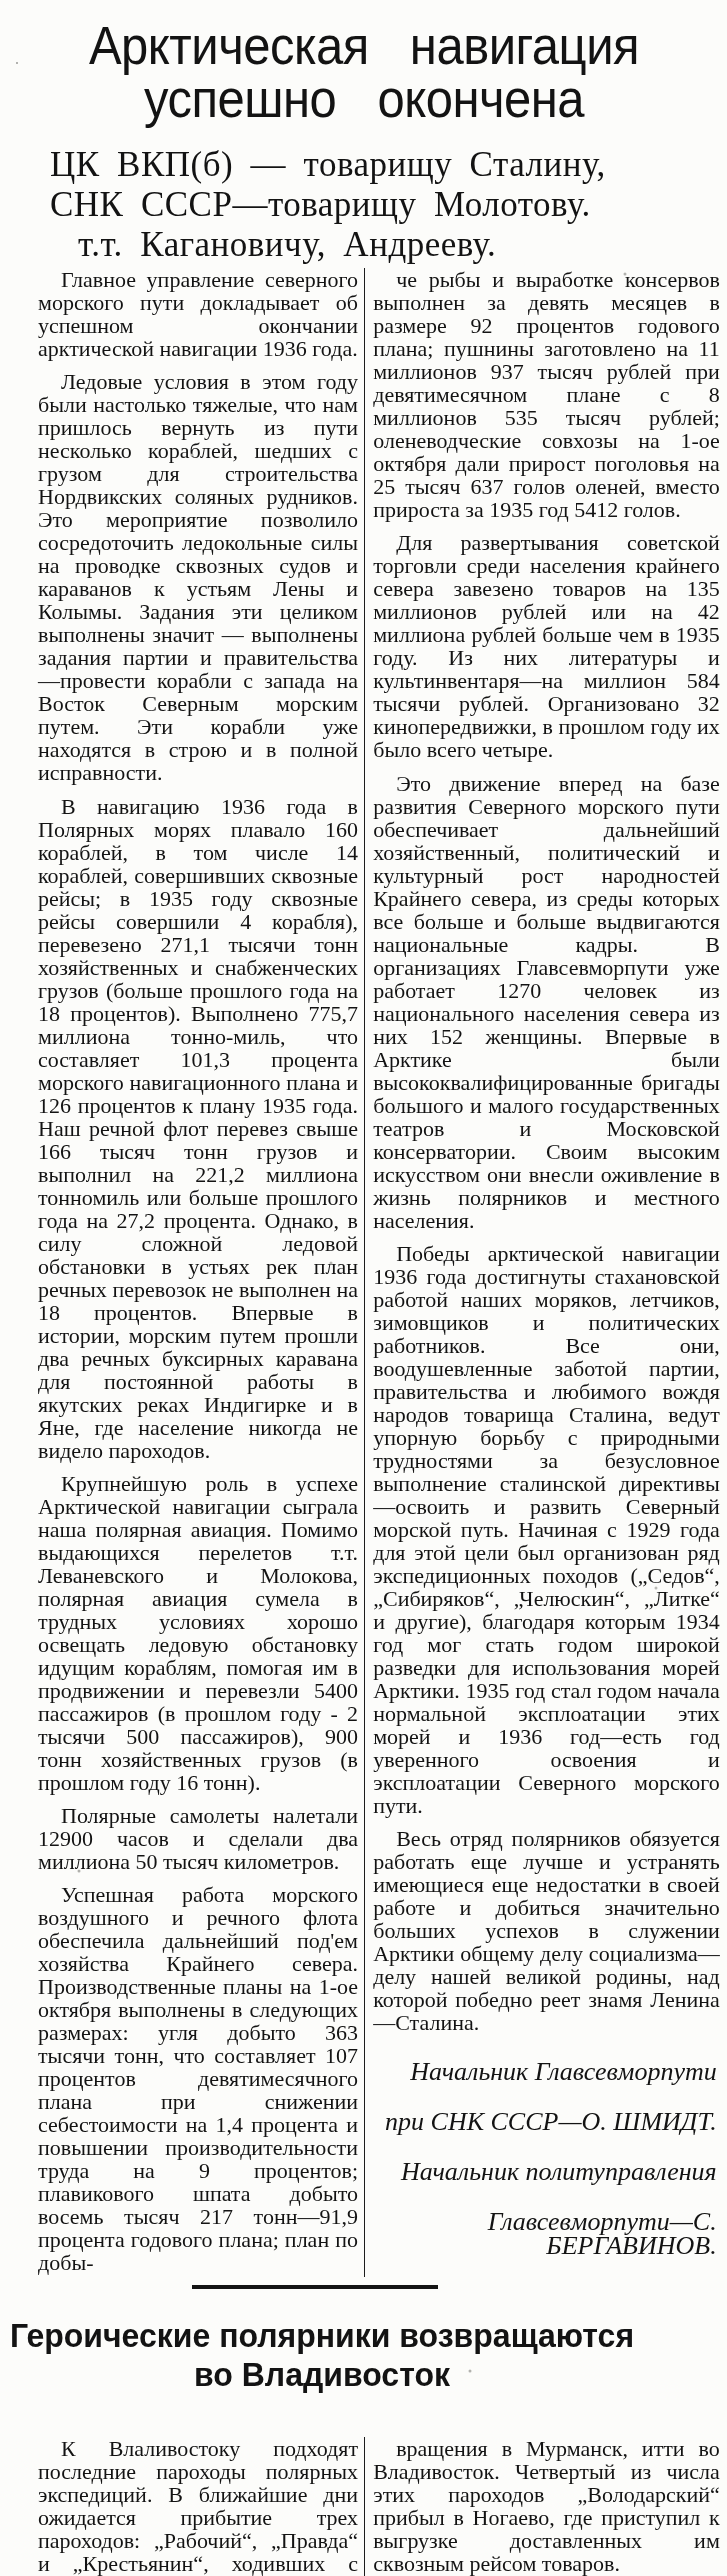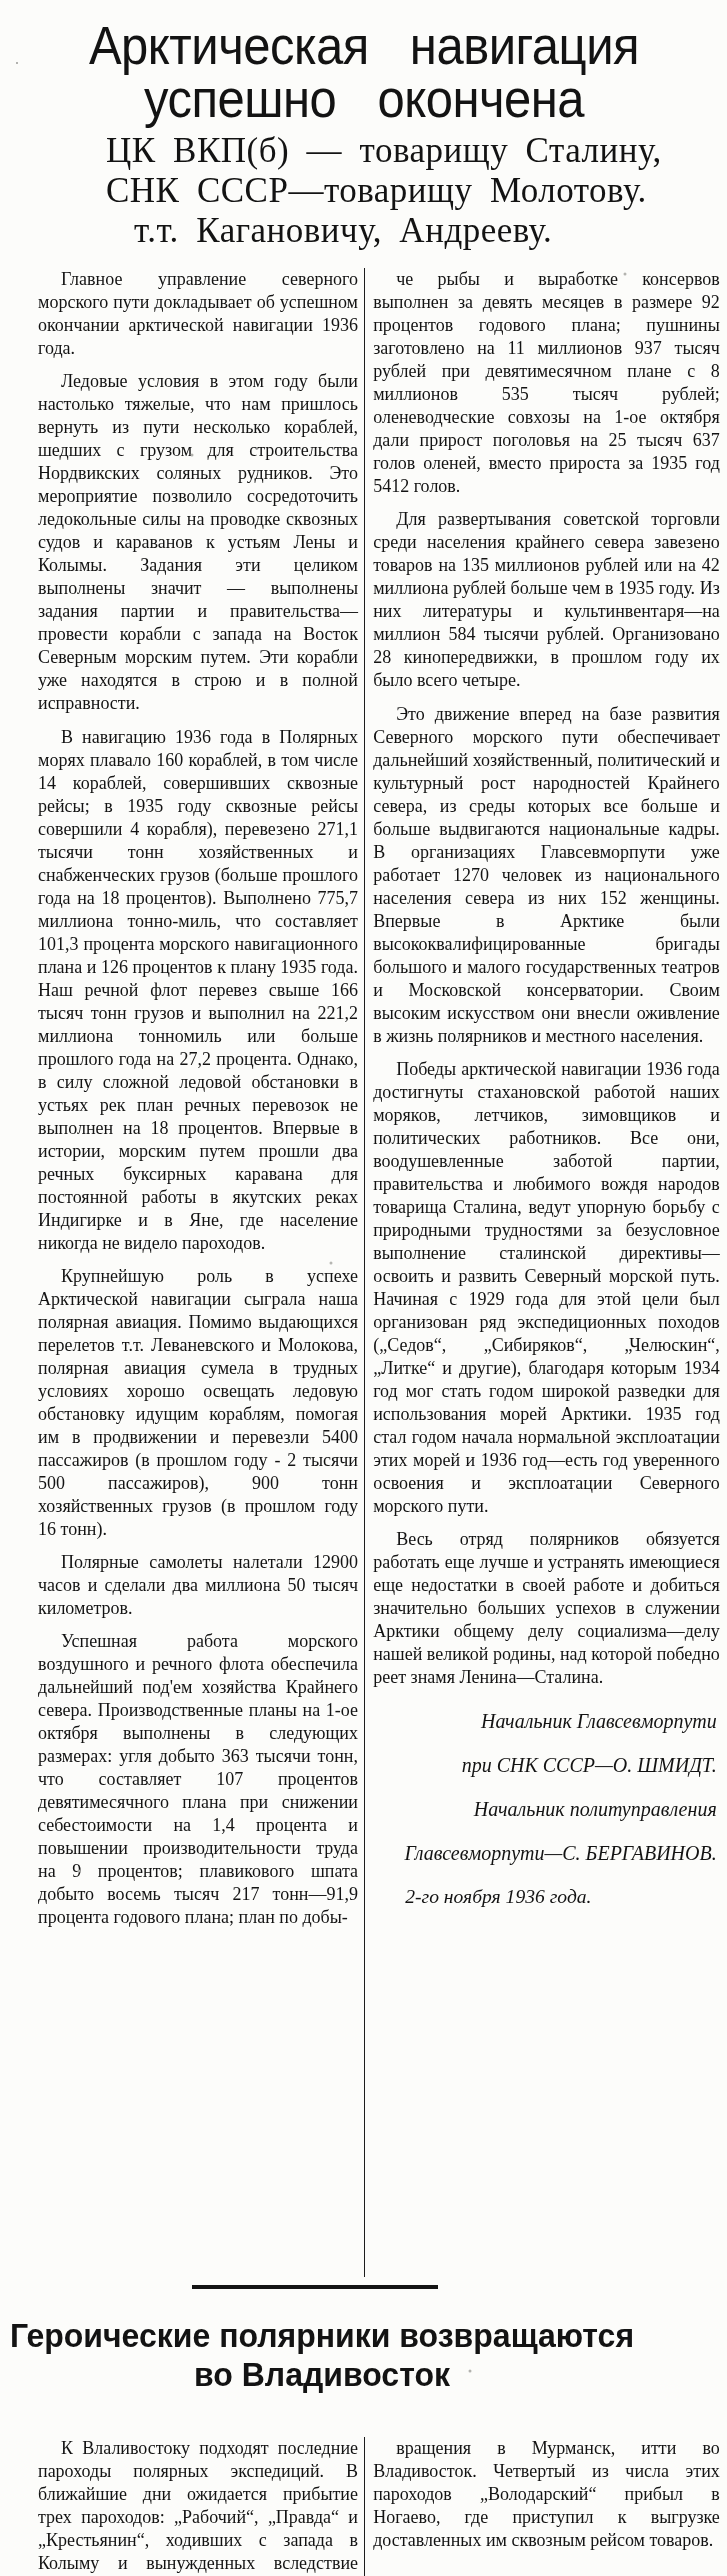--- a/index.html
+++ b/index.html
@@ -14,45 +14,45 @@
   
   .masthead{height:268px;box-sizing:border-box;padding-top:17.5px;}
   .h1line{
     text-align:center;
     font-family:"Liberation Sans", sans-serif;
     font-weight:400;
     font-size:49px;line-height:53px;
     letter-spacing:-0.5px;word-spacing:28px;
     transform:scaleY(1.08);transform-origin:top center;
   }
-  .dedication{margin-top:7px;padding-left:106px;}
+  .dedication{margin-top:21px;padding-left:50px;}
   .ded-line{
     font-size:35px;line-height:40px;
     letter-spacing:0.5px;word-spacing:8.2px;
     white-space:nowrap;
   }
   .ded-indent{padding-left:28px;}
 
   
   .cols{display:flex;box-sizing:border-box;padding:0 8.2px 0 38px;}
   .col-left{width:320px;box-sizing:border-box;}
   .col-right{
     flex:1;box-sizing:border-box;
     border-left:1.5px solid #1c1c1c;
     margin-left:6.2px;padding-left:8px;
   }
   .a1-cols{height:2009px;overflow:hidden;}
   .para{
     margin:0 0 10.3px 0;
     text-align:justify;text-indent:23px;
-    font-size:18px;line-height:23px;
+    font-size:22px;line-height:23px;
   }
   .sig-block{margin-top:12.4px;}
   .sig-line{
-    font-style:italic;font-size:20px;line-height:24px;
+    font-style:italic;font-size:26px;line-height:24px;
     text-align:right;padding-right:3.1px;
   }
   .date-line{margin-top:20.6px;padding-left:32px;font-size:19.6px;font-style:italic;}
 
   
   .a2-head{height:160px;position:relative;}
   .section-rule{
     position:absolute;top:8.2px;left:192px;
     width:246px;height:3.6px;background:#141414;
   }
@@ -103,21 +103,21 @@
         <p class="para">Ледовые условия в этом году были настолько тяжелые, что нам пришлось вернуть из пути несколько кораблей, шедших с грузом для строительства Нордвикских соляных рудников. Это мероприятие позволило сосредоточить ледокольные силы на проводке сквозных судов и караванов к устьям Лены и Колымы. Задания эти целиком выполнены значит — выполнены задания партии и правительства—провести корабли с запада на Восток Северным морским путем. Эти корабли уже находятся в строю и в полной исправности.</p>
         <p class="para">В навигацию 1936 года в Полярных морях плавало 160 кораблей, в том числе 14 кораблей, совершивших сквозные рейсы; в 1935 году сквозные рейсы совершили 4 корабля), перевезено 271,1 тысячи тонн хозяйственных и снабженческих грузов (больше прошлого года на 18 процентов). Выполнено 775,7 миллиона тонно-миль, что составляет 101,3 процента морского навигационного плана и 126 процентов к плану 1935 года. Наш речной флот перевез свыше 166 тысяч тонн грузов и выполнил на 221,2 миллиона тонномиль или больше прошлого года на 27,2 процента. Однако, в силу сложной ледовой обстановки в устьях рек план речных перевозок не выполнен на 18 процентов. Впервые в истории, морским путем прошли два речных буксирных каравана для постоянной работы в якутских реках Индигирке и в Яне, где население никогда не видело пароходов.</p>
         <p class="para">Крупнейшую роль в успехе Арктической навигации сыграла наша полярная авиация. Помимо выдающихся перелетов т.т. Леваневского и Молокова, полярная авиация сумела в трудных условиях хорошо освещать ледовую обстановку идущим кораблям, помогая им в продвижении и перевезли 5400 пассажиров (в прошлом году - 2 тысячи 500 пассажиров), 900 тонн хозяйственных грузов (в прошлом году 16 тонн).</p>
         <p class="para">Полярные самолеты налетали 12900 часов и сделали два миллиона 50 тысяч километров.</p>
         <p class="para">Успешная работа морского воздушного и речного флота обеспечила дальнейший под'ем хозяйства Крайнего севера. Производственные планы на 1-ое октября выполнены в следующих размерах: угля добыто 363 тысячи тонн, что составляет 107 процентов девятимесячного плана при снижении себестоимости на 1,4 процента и повышении производительности труда на 9 процентов; плавикового шпата добыто восемь тысяч 217 тонн—91,9 процента годового плана; план по добы-</p>
       </div>
 
     <div class="col-right">
       <div>
           <p class="para">че рыбы и выработке консервов выполнен за девять месяцев в размере 92 процентов годового плана; пушнины заготовлено на 11 миллионов 937 тысяч рублей при девятимесячном плане с 8 миллионов 535 тысяч рублей; оленеводческие совхозы на 1-ое октября дали прирост поголовья на 25 тысяч 637 голов оленей, вместо прироста за 1935 год 5412 голов.</p>
-          <p class="para">Для развертывания советской торговли среди населения крайнего севера завезено товаров на 135 миллионов рублей или на 42 миллиона рублей больше чем в 1935 году. Из них литературы и культинвентаря—на миллион 584 тысячи рублей. Организовано 28 кинопередвижки, в прошлом году их было всего четыре.</p>
+          <p class="para">Для развертывания советской торговли среди населения крайнего севера завезено товаров на 135 миллионов рублей или на 42 миллиона рублей больше чем в 1935 году. Из них литературы и культинвентаря—на миллион 584 тысячи рублей. Организовано 32 кинопередвижки, в прошлом году их было всего четыре.</p>
           <p class="para">Это движение вперед на базе развития Северного морского пути обеспечивает дальнейший хозяйственный, политический и культурный рост народностей Крайнего севера, из среды которых все больше и больше выдвигаются национальные кадры. В организациях Главсевморпути уже работает 1270 человек из национального населения севера из них 152 женщины. Впервые в Арктике были высококвалифицированные бригады большого и малого государственных театров и Московской консерватории. Своим высоким искусством они внесли оживление в жизнь полярников и местного населения.</p>
           <p class="para">Победы арктической навигации 1936 года достигнуты стахановской работой наших моряков, летчиков, зимовщиков и политических работников. Все они, воодушевленные заботой партии, правительства и любимого вождя народов товарища Сталина, ведут упорную борьбу с природными трудностями за безусловное выполнение сталинской директивы—освоить и развить Северный морской путь. Начиная с 1929 года для этой цели был организован ряд экспедиционных походов („Седов“, „Сибиряков“, „Челюскин“, „Литке“ и другие), благодаря которым 1934 год мог стать годом широкой разведки для использования морей Арктики. 1935 год стал годом начала нормальной эксплоатации этих морей и 1936 год—есть год уверенного освоения и эксплоатации Северного морского пути.</p>
           <p class="para">Весь отряд полярников обязуется работать еще лучше и устранять имеющиеся еще недостатки в своей работе и добиться значительно больших успехов в служении Арктики общему делу социализма—делу нашей великой родины, над которой победно реет знамя Ленина—Сталина.</p>
         </div>
 
       <div class="sig-block">
           <p class="sig-line">Начальник Главсевморпути</p>
           <p class="sig-line">при СНК СССР—О. ШМИДТ.</p>
           <p class="sig-line">Начальник политуправления</p>
           <p class="sig-line">Главсевморпути—С. БЕРГАВИНОВ.</p>

